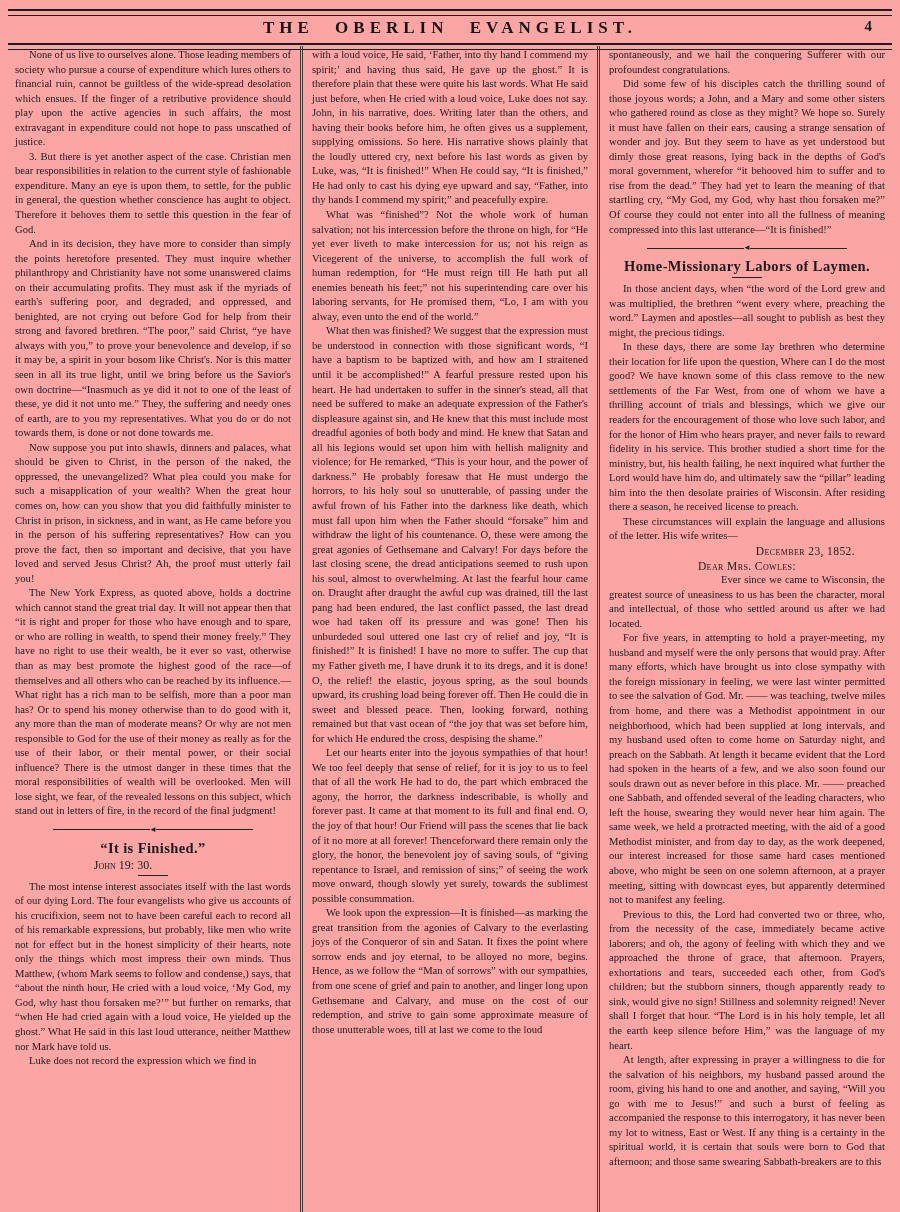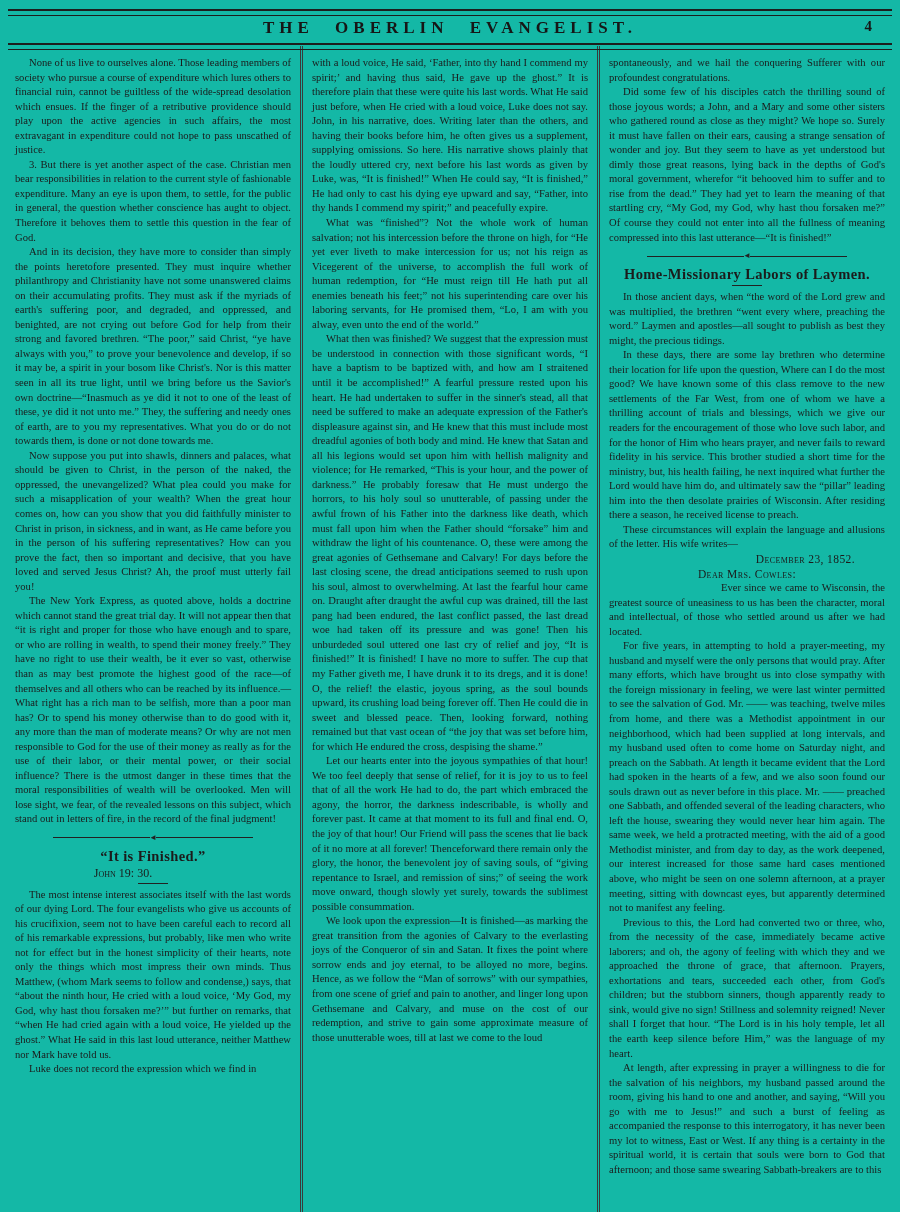--- a/index.html
+++ b/index.html
@@ -1,37 +1,37 @@
 <!DOCTYPE html>
 <html><head>
 <meta charset="utf-8">
 <style>
   html,body{margin:0;padding:0;background:#d8d5cd;}
   .page{
     width:900px;height:1212px;margin:0 auto;position:relative;
-    background:#14b8a6;color:#1b1b1b;overflow:hidden;
+    background:#fca5a5;color:#1b1b1b;overflow:hidden;
     font-family:"Liberation Serif","DejaVu Serif",serif;
   }
   .masthead{position:relative;height:46px;}
   .rule-top{position:absolute;top:9px;left:8px;right:8px;height:4px;
     border-top:2px solid #1d1d1d;border-bottom:1px solid #1d1d1d;}
   .rule-bottom{position:absolute;top:43px;left:8px;right:8px;height:4px;
     border-top:2px solid #1d1d1d;border-bottom:1px solid #1d1d1d;}
   .mast-title{
     position:absolute;top:18px;left:0;right:0;text-align:center;
     font-size:17px;font-weight:bold;letter-spacing:5px;word-spacing:12px;color:#161616;
   }
   .mast-page{
     position:absolute;top:18px;right:28px;font-size:15px;font-weight:bold;color:#161616;
   }
   .columns{
     display:flex;align-items:stretch;height:1166px;padding:0 6px;box-sizing:border-box;
   }
   .col{
-    flex:1 1 0;padding:10px 9px 0 9px;overflow:hidden;
+    flex:1 1 0;padding:2px 9px 0 9px;overflow:hidden;
     font-size:10.6px;line-height:14.55px;text-align:justify;
   }
   .col + .col{border-left:3px double #3a3a3a;}
   .col .p{text-indent:14px;margin:0;}
   .col .pc{text-indent:0;margin:0;}
   .col .pl{text-indent:112px;margin:0;}
   .h2{font-size:14.5px;line-height:18px;font-weight:bold;text-align:center;
       text-indent:0;margin:3px 0 1px 0;letter-spacing:.4px;}
   .byline{text-align:center;padding-right:60px;font-variant:small-caps;
       font-size:12px;margin:0;}

